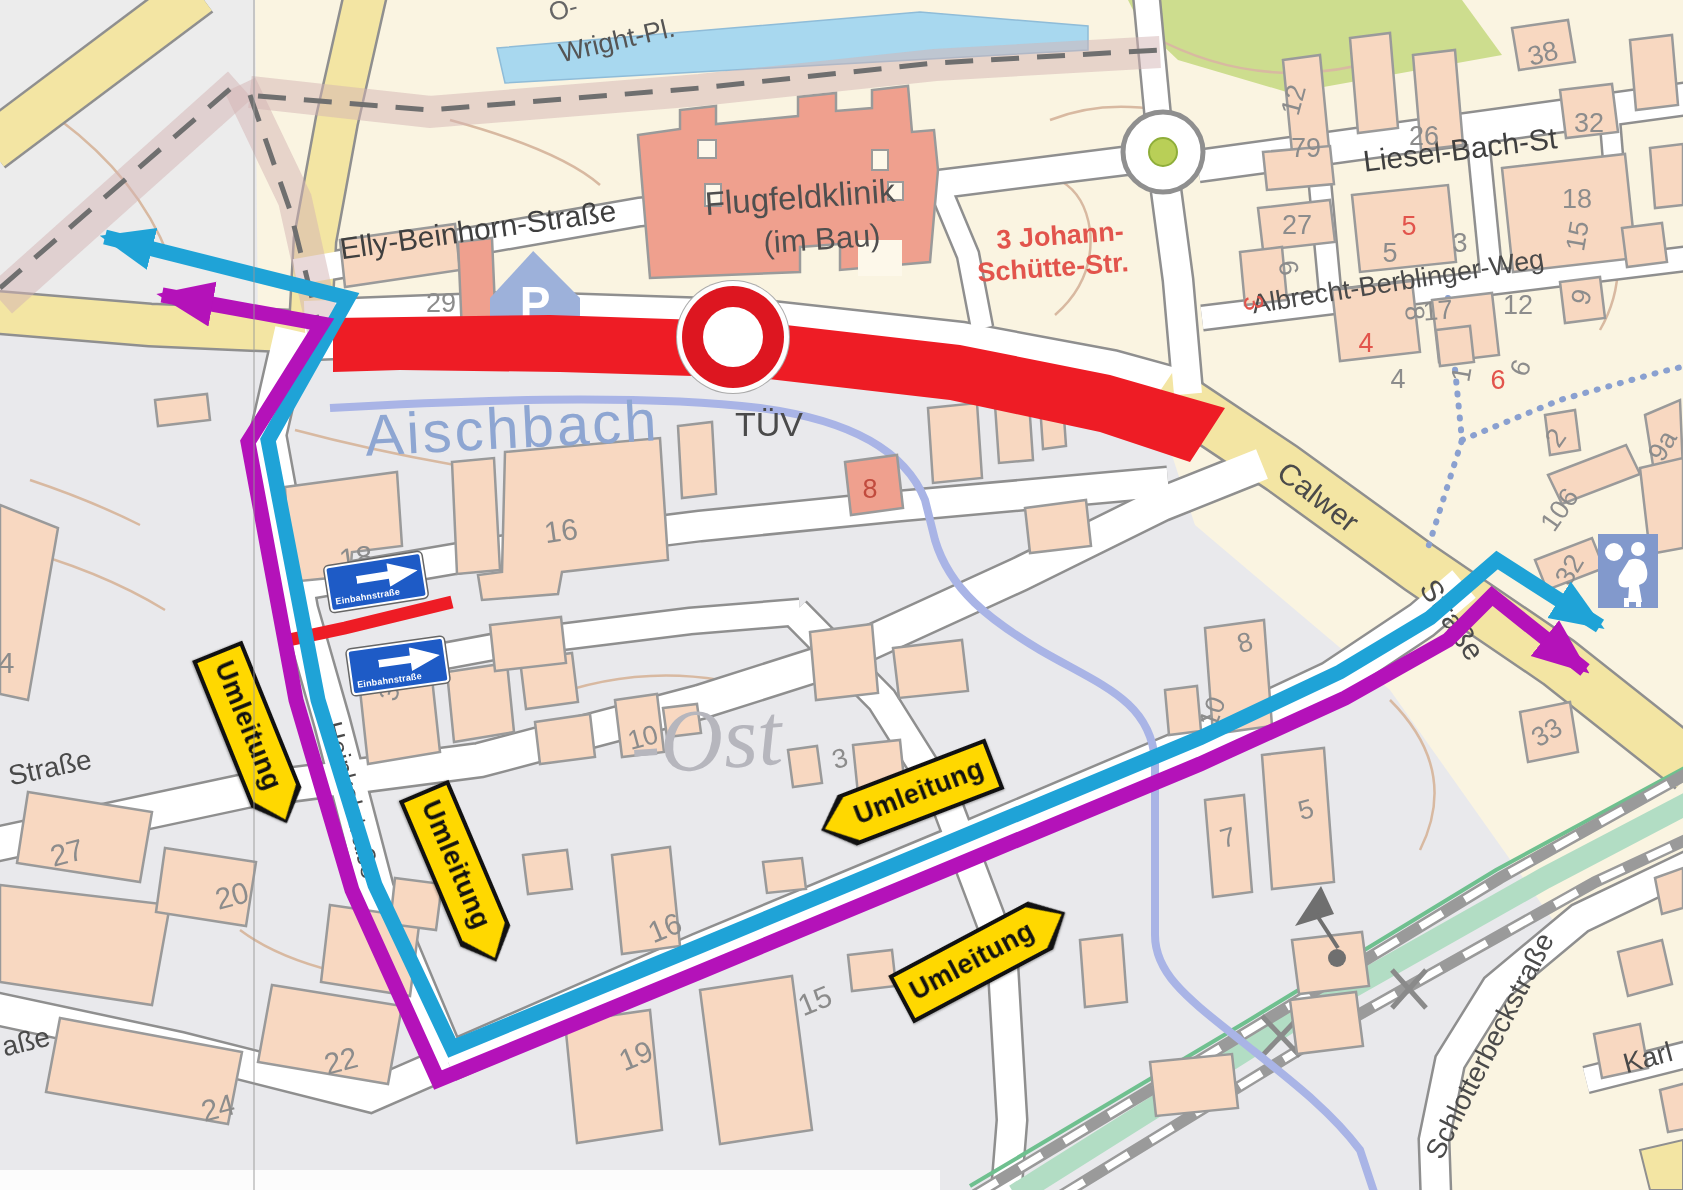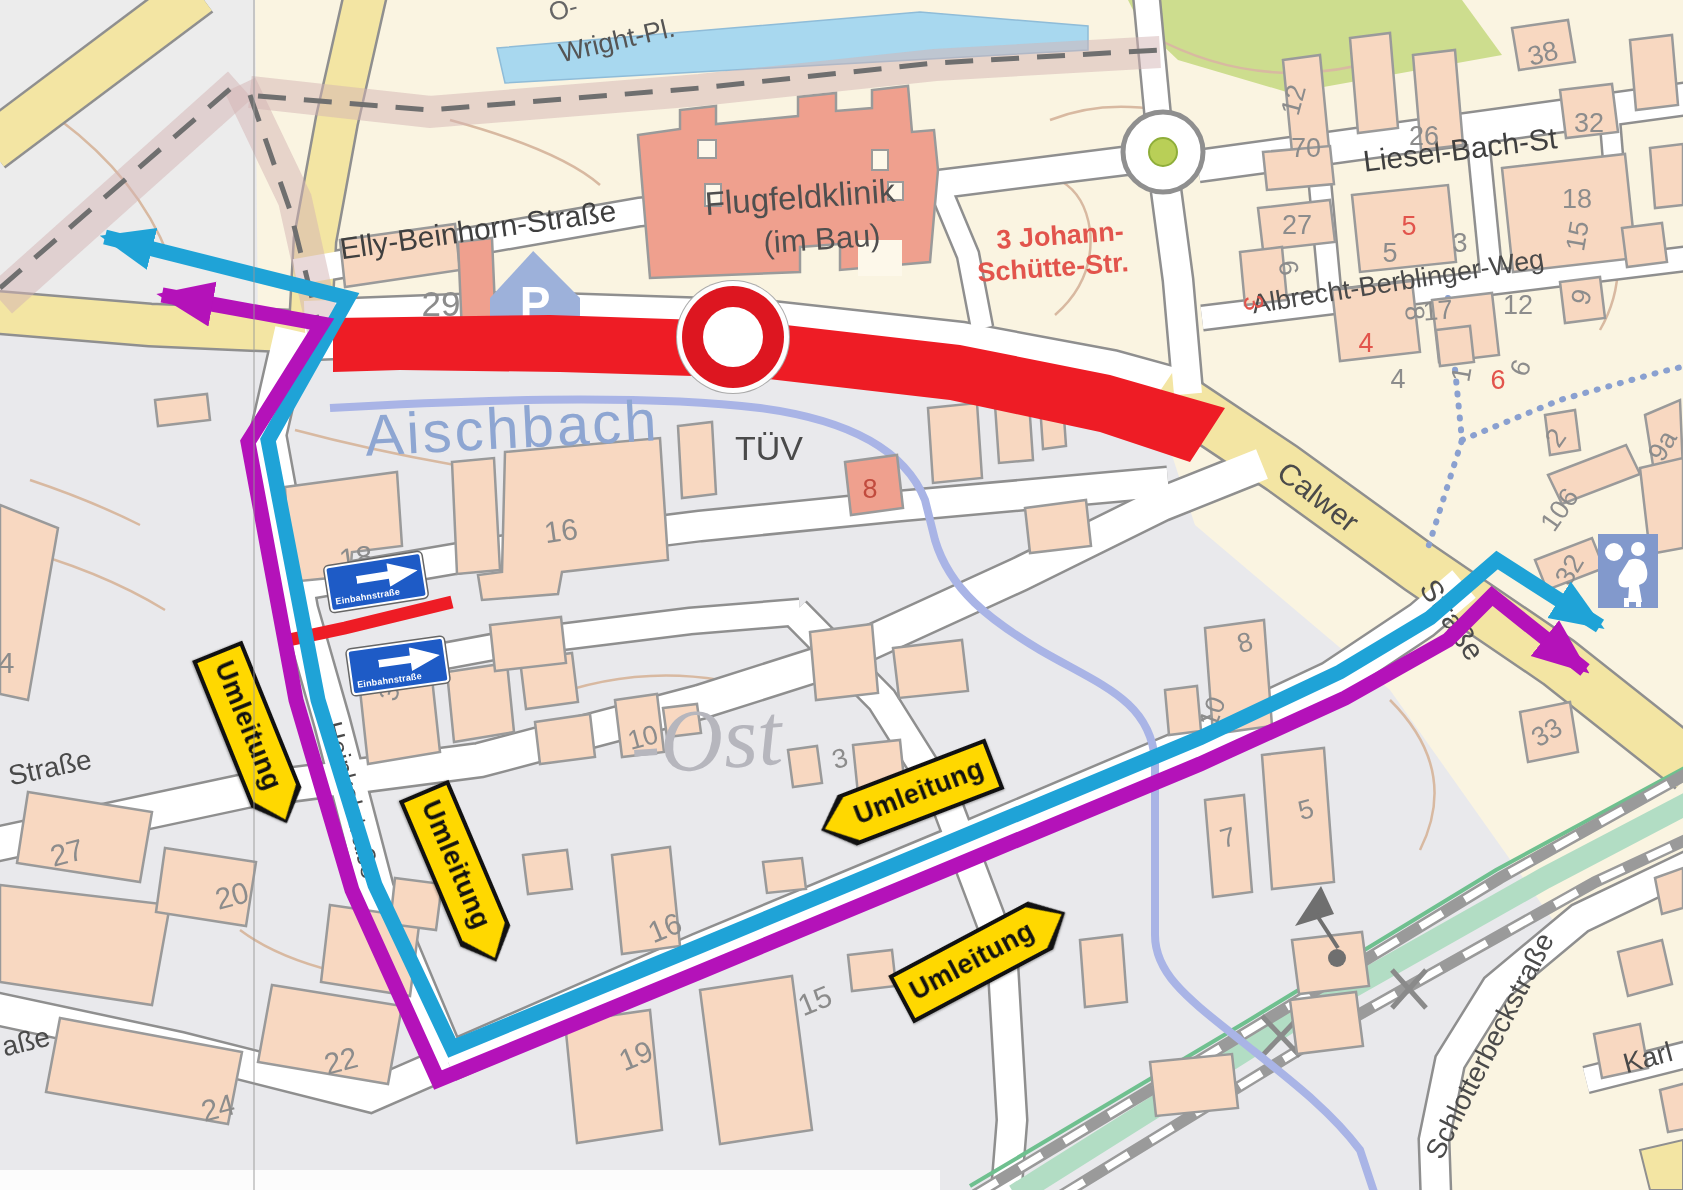--- a/index.html
+++ b/index.html
@@ -265,34 +265,34 @@
       <div class="lbl" style="left: 563px; top: 9px; font-size: 26px; color: rgb(102, 102, 102); transform: translate(-50%, -50%) rotate(-15deg);">O-</div>
       <div class="lbl" style="left: 617px; top: 41px; font-size: 27px; color: rgb(85, 85, 85); transform: translate(-50%, -50%) rotate(-13deg);">Wright-Pl.</div>
       <div class="lbl" style="left: 478px; top: 230px; font-size: 30px; color: rgb(63, 63, 63); transform: translate(-50%, -50%) rotate(-8deg);">Elly-Beinhorn-Straße</div>
       <div class="lbl" style="left: 800px; top: 197px; font-size: 33px; color: rgb(79, 79, 79); transform: translate(-50%, -50%) rotate(-4deg);">Flugfeldklinik</div>
       <div class="lbl" style="left: 822px; top: 239px; font-size: 31px; color: rgb(79, 79, 79); transform: translate(-50%, -50%) rotate(-4deg);">(im Bau)</div>
       <div class="lbl" style="left: 1060px; top: 236px; font-size: 27px; color: rgb(226, 84, 76); font-weight: bold; transform: translate(-50%, -50%) rotate(-4deg);">3  Johann-</div>
       <div class="lbl" style="left: 1053px; top: 268px; font-size: 27px; color: rgb(226, 84, 76); font-weight: bold; transform: translate(-50%, -50%) rotate(-4deg);">Schütte-Str.</div>
       <div class="lbl" style="left: 1460px; top: 150px; font-size: 30px; color: rgb(63, 63, 63); transform: translate(-50%, -50%) rotate(-7deg);">Liesel-Bach-St</div>
       <div class="lbl" style="left: 1398px; top: 282px; font-size: 27px; color: rgb(74, 74, 74); transform: translate(-50%, -50%) rotate(-9deg);">Albrecht-Berblinger-Weg</div>
       <div class="lbl" style="left: 512px; top: 428px; font-size: 58px; color: rgb(142, 166, 210); letter-spacing: 3px; transform: translate(-50%, -50%) rotate(-3deg);">Aischbach</div>
-      <div class="lbl" style="left: 769px; top: 424px; font-size: 34px; color: rgb(74, 74, 74); transform: translate(-50%, -50%) rotate(0deg); margin-top: 24px;">TÜV</div>
+      <div class="lbl" style="left: 769px; top: 424px; font-size: 34px; color: rgb(74, 74, 74); transform: translate(-50%, -50%) rotate(0deg);">TÜV</div>
       <div class="lbl" style="left: 1098px; top: 408px; font-size: 44px; color: rgb(228, 154, 140); font-weight: bold; transform: translate(-50%, -50%) rotate(-5deg);">430</div>
       <div class="lbl" style="left: 1318px; top: 497px; font-size: 30px; color: rgb(74, 74, 74); transform: translate(-50%, -50%) rotate(38deg);">Calwer</div>
       <div class="lbl" style="left: 1452px; top: 620px; font-size: 30px; color: rgb(74, 74, 74); transform: translate(-50%, -50%) rotate(56deg);">Straße</div>
       <div class="lbl" style="left: 352px; top: 800px; font-size: 26px; color: rgb(74, 74, 74); transform: translate(-50%, -50%) rotate(76deg);">Heinkelstraße</div>
       <div class="lbl" style="left: 706px; top: 740px; font-size: 88px; color: rgb(182, 182, 189); font-family: &quot;Liberation Serif&quot;, serif; font-style: italic; transform: translate(-50%, -50%) rotate(-4deg);">-Ost</div>
       <div class="lbl" style="left: 50px; top: 768px; font-size: 28px; color: rgb(74, 74, 74); transform: translate(-50%, -50%) rotate(-12deg);">Straße</div>
       <div class="lbl" style="left: 26px; top: 1042px; font-size: 28px; color: rgb(74, 74, 74); transform: translate(-50%, -50%) rotate(-14deg);">aße</div>
       <div class="lbl" style="left: 1490px; top: 1046px; font-size: 28px; color: rgb(74, 74, 74); transform: translate(-50%, -50%) rotate(-63deg);">Schlotterbeckstraße</div>
       <div class="lbl" style="left: 1648px; top: 1058px; font-size: 28px; color: rgb(74, 74, 74); transform: translate(-50%, -50%) rotate(-15deg);">Karl</div>
-      <div class="lbl" style="left: 441px; top: 303px; font-size: 35px; color: rgb(140, 140, 140); transform: translate(-50%, -50%) rotate(0deg);">29</div>
+      <div class="lbl" style="left: 441px; top: 303px; font-size: 27px; color: rgb(140, 140, 140); transform: translate(-50%, -50%) rotate(0deg);">29</div>
       <div class="lbl" style="left: 1543px; top: 54px; font-size: 27px; color: rgb(140, 140, 140); transform: translate(-50%, -50%) rotate(-15deg);">38</div>
       <div class="lbl" style="left: 1294px; top: 100px; font-size: 27px; color: rgb(140, 140, 140); transform: translate(-50%, -50%) rotate(-75deg);">12</div>
-      <div class="lbl" style="left: 1306px; top: 148px; font-size: 27px; color: rgb(140, 140, 140); transform: translate(-50%, -50%) rotate(0deg);">70</div>
+      <div class="lbl" style="left: 1306px; top: 148px; font-size: 27px; color: rgb(140, 140, 140); transform: translate(-50%, -50%) rotate(0deg);">79</div>
       <div class="lbl" style="left: 1424px; top: 136px; font-size: 27px; color: rgb(140, 140, 140); transform: translate(-50%, -50%) rotate(0deg);">26</div>
       <div class="lbl" style="left: 1589px; top: 123px; font-size: 27px; color: rgb(140, 140, 140); transform: translate(-50%, -50%) rotate(0deg);">32</div>
       <div class="lbl" style="left: 1297px; top: 225px; font-size: 27px; color: rgb(140, 140, 140); transform: translate(-50%, -50%) rotate(0deg);">27</div>
       <div class="lbl" style="left: 1409px; top: 226px; font-size: 27px; color: rgb(226, 84, 76); transform: translate(-50%, -50%) rotate(0deg);">5</div>
       <div class="lbl" style="left: 1390px; top: 253px; font-size: 27px; color: rgb(140, 140, 140); transform: translate(-50%, -50%) rotate(0deg);">5</div>
       <div class="lbl" style="left: 1460px; top: 243px; font-size: 27px; color: rgb(140, 140, 140); transform: translate(-50%, -50%) rotate(0deg);">3</div>
       <div class="lbl" style="left: 1577px; top: 199px; font-size: 27px; color: rgb(140, 140, 140); transform: translate(-50%, -50%) rotate(0deg);">18</div>
       <div class="lbl" style="left: 1578px; top: 236px; font-size: 27px; color: rgb(140, 140, 140); transform: translate(-50%, -50%) rotate(-80deg);">15</div>
       <div class="lbl" style="left: 1288px; top: 268px; font-size: 27px; color: rgb(140, 140, 140); transform: translate(-50%, -50%) rotate(80deg);">6</div>
       <div class="lbl" style="left: 1438px; top: 311px; font-size: 27px; color: rgb(140, 140, 140); transform: translate(-50%, -50%) rotate(-5deg);">17</div>

